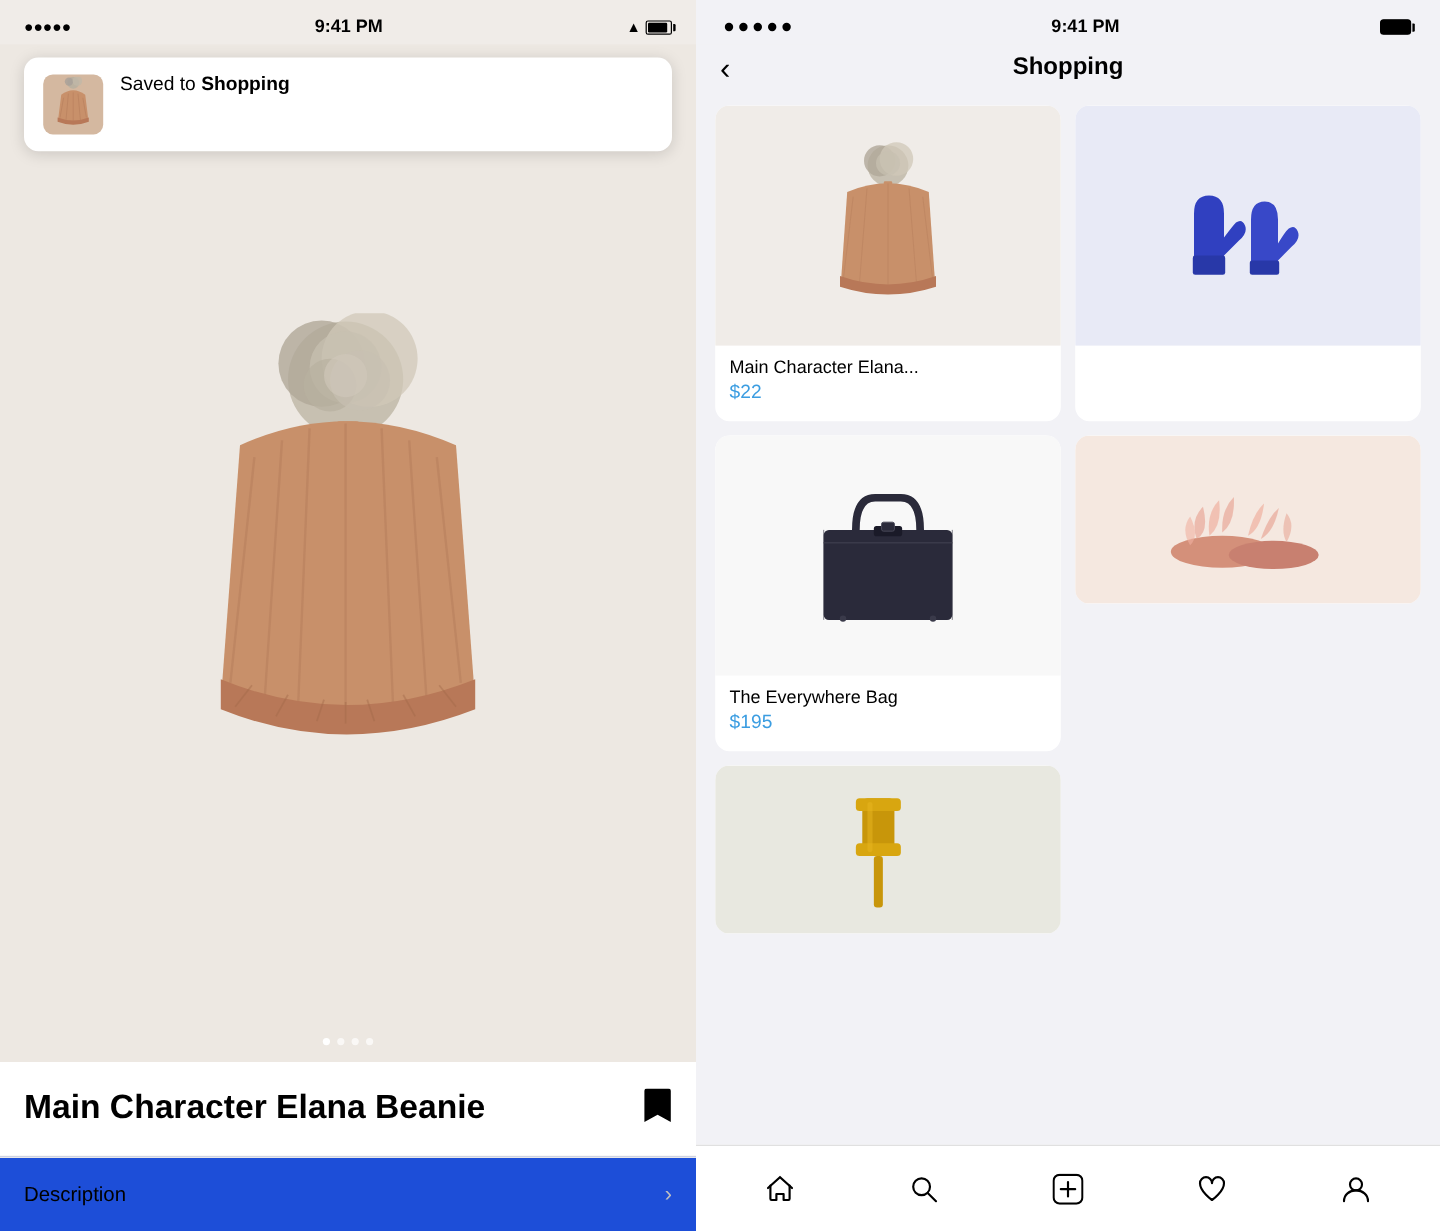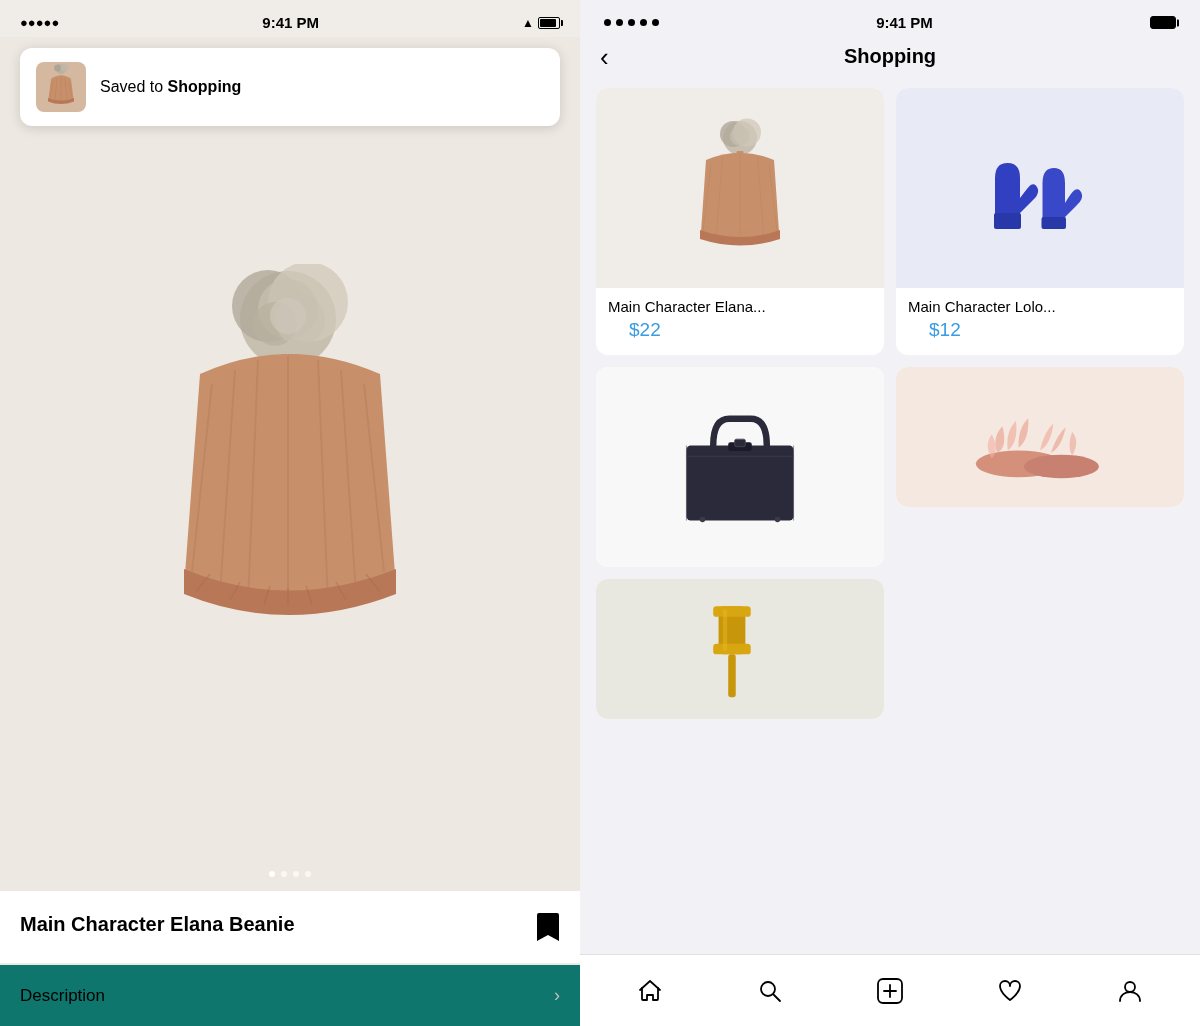--- a/index.html
+++ b/index.html
@@ -56,21 +56,20 @@
     
     .saved-toast {
       position: absolute;
       top: 48px;
       left: 20px;
       right: 20px;
       background: #fff;
       border-radius: 12px;
       padding: 14px 16px;
       display: flex;
-      align-items: center;
       gap: 14px;
       box-shadow: 0 2px 12px rgba(0,0,0,0.15);
       z-index: 10;
     }
     .toast-thumb {
       width: 50px; height: 50px;
       background: #d4b8a0;
       border-radius: 8px;
       display: flex;
       align-items: center;
@@ -127,21 +126,21 @@
       background: #fff;
       padding: 20px 20px 16px;
     }
     .product-title-row {
       display: flex;
       justify-content: space-between;
       align-items: flex-start;
       margin-bottom: 6px;
     }
     .product-title {
-      font-size: 20px;
+      font-size: 28px;
       font-weight: 600;
       color: #000;
       line-height: 1.3;
     }
     .bookmark-icon {
       width: 24px;
       height: 28px;
       margin-top: 2px;
       flex-shrink: 0;
     }
@@ -159,21 +158,21 @@
       padding: 16px;
       font-size: 18px;
       font-weight: 500;
       cursor: pointer;
       display: block;
       text-align: center;
     }
 
     
     .description-row {
-      background: #0f766e;
+      background: #1d4ed8;
       padding: 20px;
       display: flex;
       justify-content: space-between;
       align-items: center;
       border-top: 1px solid #e8e8e8;
       margin-top: 1px;
     }
     .description-label {
       font-size: 17px;
       color: #000;
@@ -287,23 +286,22 @@
     }
     .grid-item-info {
       padding: 10px 12px 14px;
     }
     .grid-item-name {
       font-size: 15px;
       color: #000;
       margin-bottom: 4px;
     }
     .grid-item-price {
-      font-size: 19px;
+      font-size: 16px;
       color: #3b9de1;
-      margin-left: 21px;
     }
 
     
     .bottom-nav {
       height: 72px;
       background: #fff;
       border-top: 1px solid #e0e0e0;
       display: flex;
       align-items: center;
       justify-content: space-around;
@@ -469,24 +467,20 @@
         <svg width="150" height="140" viewBox="0 0 300 200">
 
           <path d="M60,180 L60,80 Q60,50 85,50 Q110,50 110,80 L110,120 Q125,100 130,95 Q140,88 145,100 Q150,112 135,125 L110,150 L110,180 Z" fill="#3040c0"></path>
 
           <path d="M155,180 L155,90 Q155,60 178,60 Q200,60 200,90 L200,130 Q212,110 218,105 Q228,98 233,110 Q238,122 223,135 L200,158 L200,180 Z" fill="#3848c8"></path>
 
           <rect x="58" y="150" width="54" height="32" rx="4" fill="#2838a8"></rect>
           <rect x="153" y="158" width="49" height="24" rx="4" fill="#2838a8"></rect>
         </svg>
       </div>
-      <div class="grid-item-info">
-        <div class="grid-item-name">Main Character Lolo...</div>
-        <div class="grid-item-price">$12</div>
-      </div>
     </div>
 
 
     <div class="grid-item">
       <div class="grid-item-image" style="background:#f8f8f8;">
         <svg width="150" height="140" viewBox="0 0 280 240">
 
           <path d="M90,80 Q90,30 120,30 L160,30 Q190,30 190,80" fill="none" stroke="#2a2a3a" stroke-width="12" stroke-linecap="round"></path>
 
           <rect x="40" y="80" width="200" height="140" rx="8" fill="#2a2a3a"></rect>
@@ -495,20 +489,24 @@
           <rect x="130" y="68" width="20" height="14" rx="3" fill="#2a2a3a" stroke="#4a4a5a" stroke-width="1.5"></rect>
 
           <line x1="40" y1="100" x2="240" y2="100" stroke="#3a3a4a" stroke-width="2"></line>
 
           <line x1="40" y1="80" x2="40" y2="220" stroke="#3a3a4a" stroke-width="1"></line>
           <line x1="240" y1="80" x2="240" y2="220" stroke="#3a3a4a" stroke-width="1"></line>
 
           <circle cx="70" cy="218" r="5" fill="#3a3a4a"></circle>
           <circle cx="210" cy="218" r="5" fill="#3a3a4a"></circle>
         </svg>
+      </div>
+      <div class="grid-item-info">
+        <div class="grid-item-name">The Everywhere Bag</div>
+        <div class="grid-item-price">$195</div>
       </div>
     </div>
 
     <div class="grid-item" style="height: 140px; overflow:hidden;">
       <div class="grid-item-image" style="height:140px;background:#f5e8e0;">
         <svg width="150" height="130" viewBox="0 0 280 200">
 
           <ellipse cx="100" cy="150" rx="80" ry="25" fill="#d4907a"></ellipse>
           <ellipse cx="180" cy="155" rx="70" ry="22" fill="#c88070"></ellipse>
 

